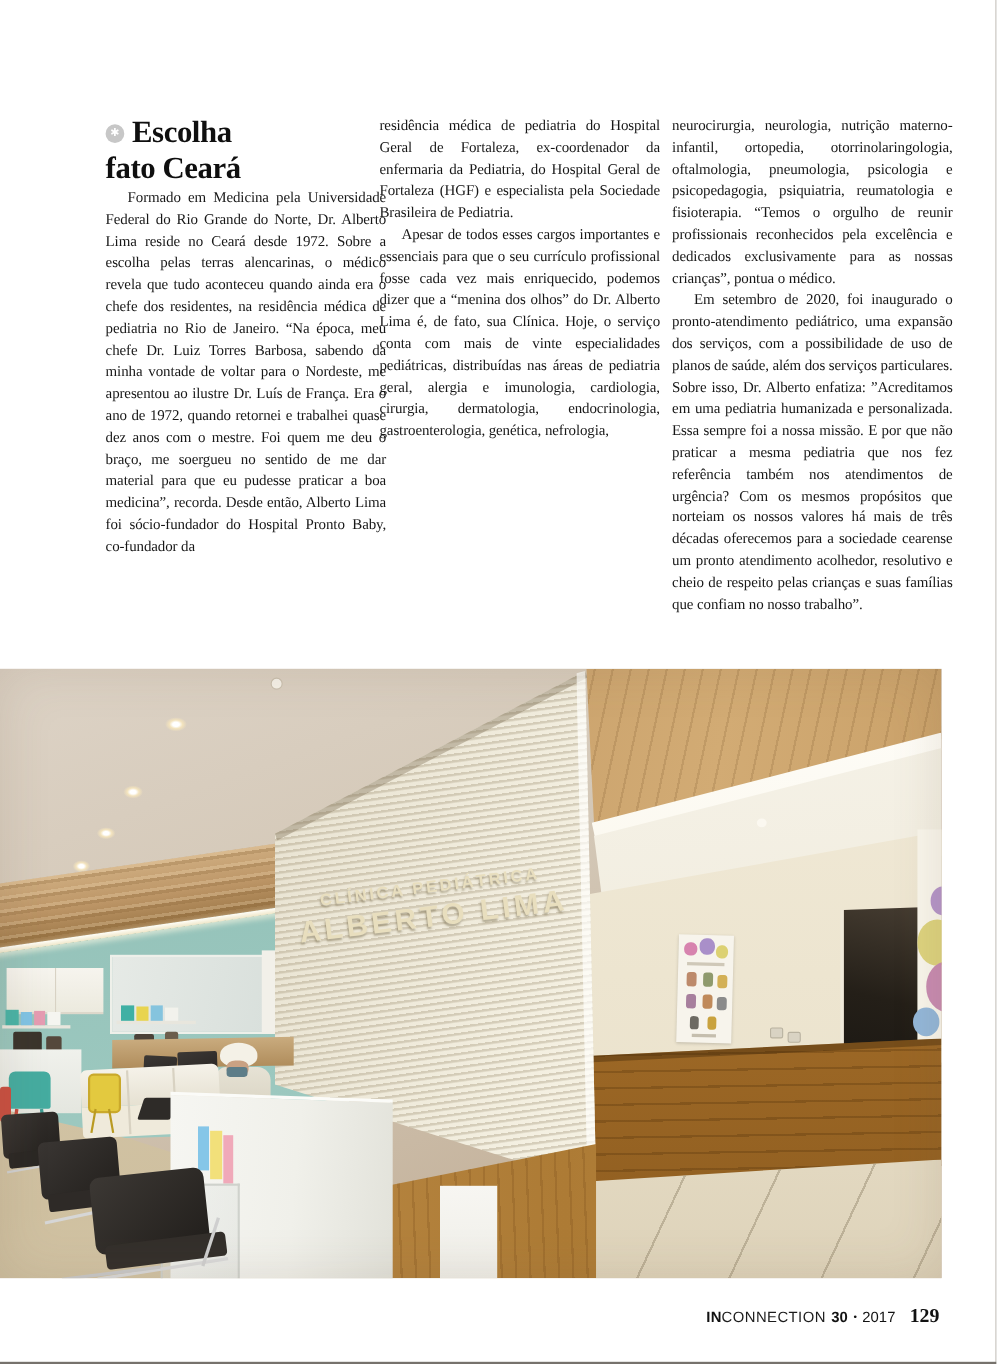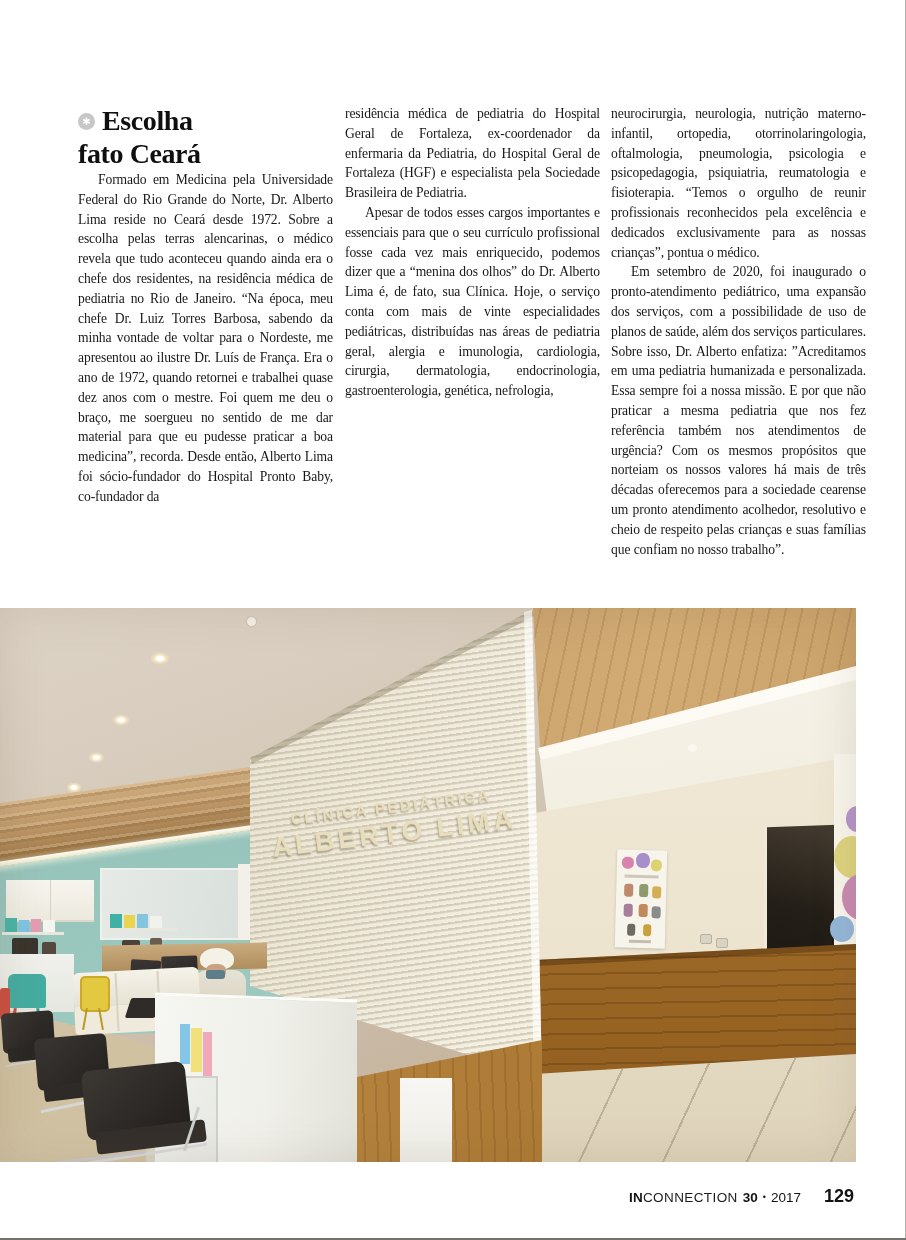--- a/index.html
+++ b/index.html
@@ -6,21 +6,21 @@
   .page {
     position:relative; width:906px; height:1240px; margin:0 auto;
     background:#ffffff; overflow:hidden;
     font-family:"Liberation Serif","DejaVu Serif",serif; color:#161616;
   }
   .edge-right { position:absolute; right:0; top:0; width:1px; height:100%; background:#b3aea6; }
   .edge-bottom { position:absolute; left:0; bottom:0; width:100%; height:2px; background:#76726c; }
 
   
   .col { position:absolute; top:104px; width:255px; }
-  #col1 { left:78px; } #col2 { left:345px; } #col3 { left:611px; }
+  #col1 { left:96px; } #col2 { left:345px; } #col3 { left:611px; }
   .col p {
     margin:0; font-size:13.6px; line-height:19.8px; text-align:justify;
     letter-spacing:-0.1px; color:#171717;
   }
   .col p.indent { text-indent:20px; }
   h2.heading {
     font-size:28px; line-height:33px; font-weight:700; color:#0f0f0f;
     letter-spacing:-0.4px; margin:0;
   }
   .h1-block { margin:13px 0 17px 0; }
@@ -35,21 +35,21 @@
   
   .footer {
     position:absolute; top:1186px; right:52px; display:flex; align-items:baseline;
     font-family:"Liberation Sans","DejaVu Sans",sans-serif; color:#121212;
   }
   .f-brand-b { font-size:13.5px; font-weight:700; letter-spacing:0.2px; }
   .f-brand-l { font-size:13.5px; font-weight:400; letter-spacing:0.4px; color:#1c1c1c; }
   .f-issue { font-size:13.5px; font-weight:700; margin-left:5px; }
   .f-sep { font-size:9px; margin:0 5px; align-self:center; }
   .f-year { font-size:13.5px; }
-  .f-page { font-family:Liberation Sans, sans-serif; font-size:18px; font-weight:700; margin-left:23px; }
+  .f-page { font-family:Liberation Serif, serif; font-size:18px; font-weight:700; margin-left:13px; }
 
   
   #photo { position:absolute; left:0; top:608px; width:856px; height:554px; overflow:hidden; background:#d7ccbd; }
   .ph { position:absolute; inset:0; }      
   .el { position:absolute; }               
 
   .sign-wrap { position:absolute; left:260px; top:190px; width:266px; transform:rotate(-7deg); text-align:center; }
   .sign1, .sign2 {
     display:block; font-family:"Liberation Sans","DejaVu Sans",sans-serif; font-weight:700;
     color:#e8debe; text-shadow:-1px 2px 2px rgba(110,95,60,.5), 0 1px 0 rgba(255,255,250,.55);

